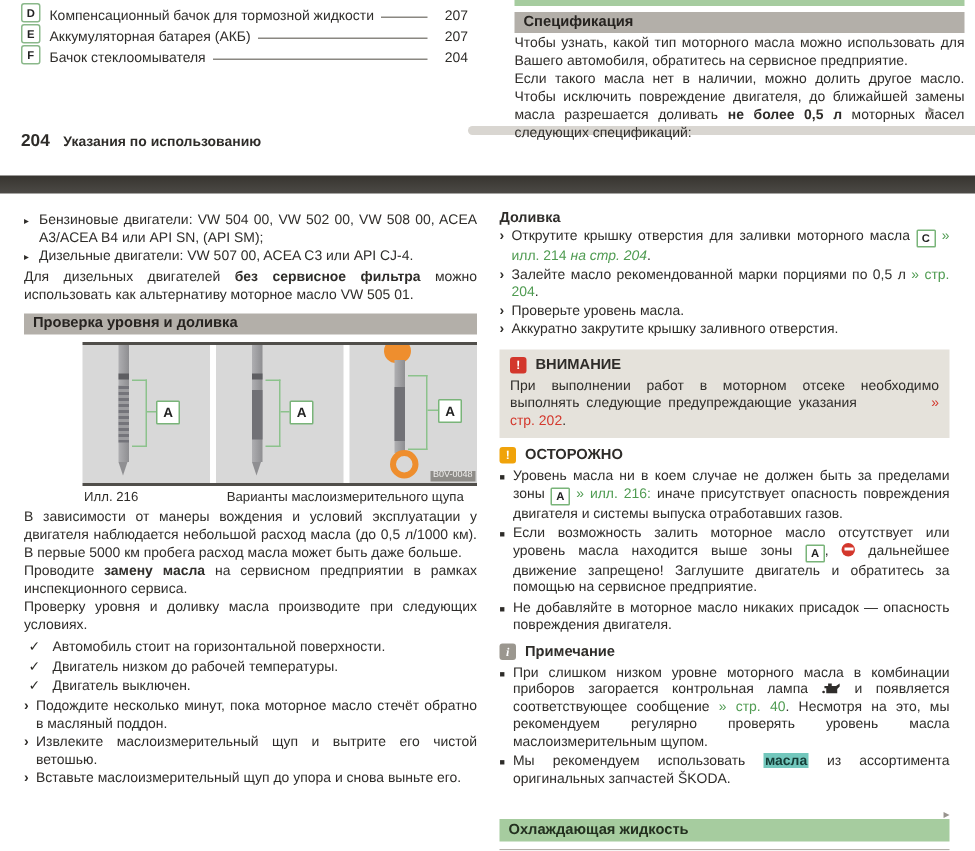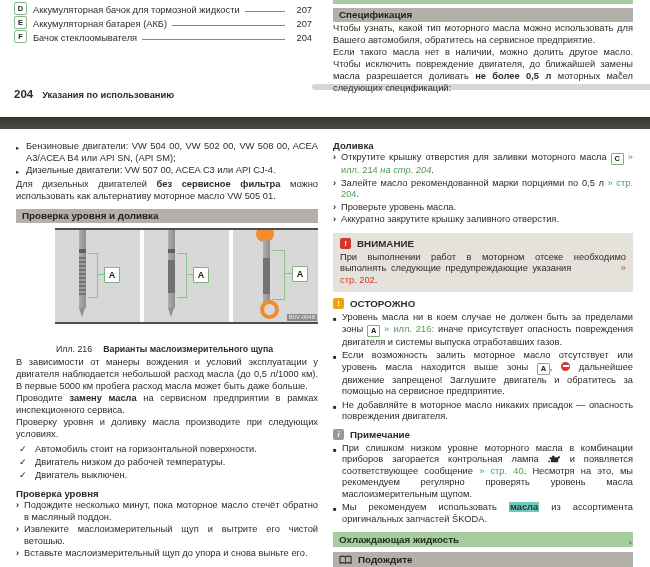--- a/index.html
+++ b/index.html
@@ -17,21 +17,21 @@
     border:1px solid #8ab88a;border-radius:2px;background:#fff;
     font-size:7.5px;font-weight:bold;text-align:center;color:#222;
   }
   .legend-label{margin-left:6px;white-space:nowrap;padding-bottom:1px;}
   .leader{flex:1 1 auto;border-bottom:1px solid #8a8781;margin:0 5px 4px 5px;}
   .legend-page{flex:0 0 auto;width:22px;text-align:right;padding-bottom:1px;}
   .page-footer{position:absolute;left:14px;top:88px;display:flex;align-items:baseline;}
   .footer-num{font-size:11.5px;font-weight:bold;}
   .footer-title{font-size:9.3px;font-weight:bold;margin-left:9px;}
   .page-edge{position:absolute;left:312px;right:0;top:84px;height:6px;background:#d9d6d1;border-radius:3px 0 0 3px;}
-  .topright{position:absolute;left:333px;top:0;width:300px;}
+  .topright{position:absolute;left:343px;top:0;width:300px;}
   .green-strip{height:4px;background:#a6cc9f;margin-bottom:4px;}
   .bar{height:14px;line-height:14px;background:#b3afa9;color:#262320;
        font-size:9.8px;font-weight:bold;padding:0 6px;}
   .para{font-size:9.3px;line-height:12px;text-align:justify;margin:0 0 0 0;}
   .cont-icon{position:absolute;font-size:8px;color:#97938d;}
   .cont-top{left:619px;top:68px;}
   .cont-bottom{left:629px;top:409px;}
   
   .separator{height:12px;background:linear-gradient(#37342f,#4c4a46);}
   
@@ -66,23 +66,23 @@
   .p3 .stick{top:10px;height:62px;}
   .p3 .stick:after{display:none;}
   .p3 .zone-solid{top:28px;height:36px;}
   .p3 .bracket{left:39px;top:20px;height:48px;width:12px;}
   .p3 .conn{left:52px;top:43px;width:7px;}
   .p3 .panel-abox{left:59px;top:36px;}
   .cap-top{position:absolute;left:23px;top:-4px;width:18px;height:16px;background:#ee8e2e;border-radius:8px;}
   .cap-ring{position:absolute;left:27px;top:70px;width:11px;height:11px;border:4px solid #ee8e2e;border-radius:50%;}
   .watermark{position:absolute;right:1px;bottom:1px;font-size:6px;line-height:7px;
          background:#8e8c88;color:#f1f0ee;padding:0 2px;}
-  .fig-caption{display:flex;align-items:baseline;font-size:8.8px;padding:20px 1px 2px 1px;}
+  .fig-caption{display:flex;align-items:baseline;font-size:8.8px;padding:2px 1px 2px 1px;gap:48px;}
   .cap-num{flex:0 0 auto;}
-  .cap-text{font-weight:bold;margin-left:11px;}
+  .cap-text{font-weight:normal;margin-left:11px;}
   
   .chk-row{display:flex;font-size:9.3px;line-height:13px;}
   .chk-mark{flex:0 0 16px;padding-left:3px;}
   .sub-heading{font-size:9.6px;font-weight:bold;margin:6px 0 1px 0;}
   .step-row{display:flex;font-size:9.3px;line-height:11.5px;margin-top:1px;}
   .step-mark{flex:0 0 8px;font-weight:bold;}
   .step-text{flex:1;text-align:justify;}
   
   .warn-box{background:#e5e2db;padding:5px 7px 6px 7px;margin:7px 0 6px 0;}
   .box-title{display:flex;align-items:center;font-size:9.8px;font-weight:bold;margin-bottom:3px;}
@@ -90,21 +90,21 @@
       color:#fff;font-size:8px;font-weight:bold;text-align:center;flex:0 0 auto;}
   .alert-red{background:#d3372c;}
   .alert-orange{background:#f0a30a;}
   .alert-gray{background:#9b978f;font-style:italic;font-family:"Liberation Serif",serif;}
   .box-body{font-size:9.3px;line-height:11.5px;text-align:justify;}
   .sq-row{display:flex;font-size:9.3px;line-height:11.5px;margin-top:2px;}
   .sq-mark{flex:0 0 9px;font-size:6px;padding-top:2px;}
   .sq-text{flex:1;text-align:justify;}
   .plain-box{margin:6px 0 4px 0;}
   .green-bar{height:15px;line-height:15px;background:#a6cc9f;color:#23301f;
-      font-size:9.8px;font-weight:bold;padding:0 6px;margin-top:7px;}
+      font-size:9.8px;font-weight:bold;padding:0 6px;margin-top:21px;}
   .intro-bar{height:15px;background:#b3afa9;display:flex;align-items:center;
       font-size:9.8px;font-weight:bold;padding:0 6px;margin-top:5px;color:#262320;}
   .book-icon{margin-right:6px;display:inline-flex;}
   
   .seg-b{font-weight:bold;}
   .seg-i{font-style:italic;}
   .seg-glink{color:#4f9b51;}
   .seg-rlink{color:#d3372c;margin-left:45px;}
   .seg-abox{display:inline-block;min-width:9px;height:10px;line-height:10px;padding:0 1px;
       border:1px solid #79b479;border-radius:1px;background:#fff;color:#222;
@@ -118,21 +118,21 @@
 </head>
 <body>
 
 <div id="screen">
 
   <div class="top-section">
 
     <div class="legend">
       <div class="legend-row">
         <span class="key-box">D</span>
-        <span class="legend-label">Аккумуляторная бачок для тормозной жидкости</span>
+        <span class="legend-label">Компенсационный бачок для тормозной жидкости</span>
         <span class="leader"></span>
         <span class="legend-page">207</span>
       </div>
       <div class="legend-row">
         <span class="key-box">E</span>
         <span class="legend-label">Аккумуляторная батарея (АКБ)</span>
         <span class="leader"></span>
         <span class="legend-page">207</span>
       </div>
       <div class="legend-row">
@@ -228,21 +228,20 @@
         <div class="chk-row">
           <span class="chk-mark">✓</span>
           <span>Двигатель низком до рабочей температуры.</span>
         </div>
         <div class="chk-row">
           <span class="chk-mark">✓</span>
           <span>Двигатель выключен.</span>
         </div>
       </div>
 
-      <div class="sub-heading">Проверка уровня</div>
 
       <div>
         <div class="step-row">
           <span class="step-mark">›</span>
           <div class="step-text"><span class="">Подождите несколько минут, пока моторное масло стечёт обратно в масляный поддон.</span></div>
         </div>
         <div class="step-row">
           <span class="step-mark">›</span>
           <div class="step-text"><span class="">Извлеките маслоизмерительный щуп и вытрите его чистой ветошью.</span></div>
         </div>

